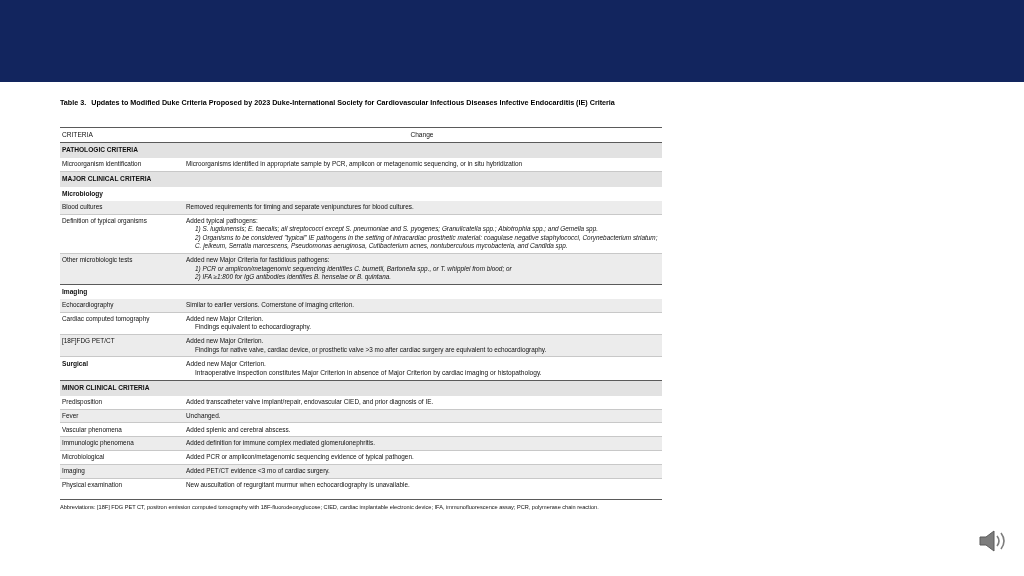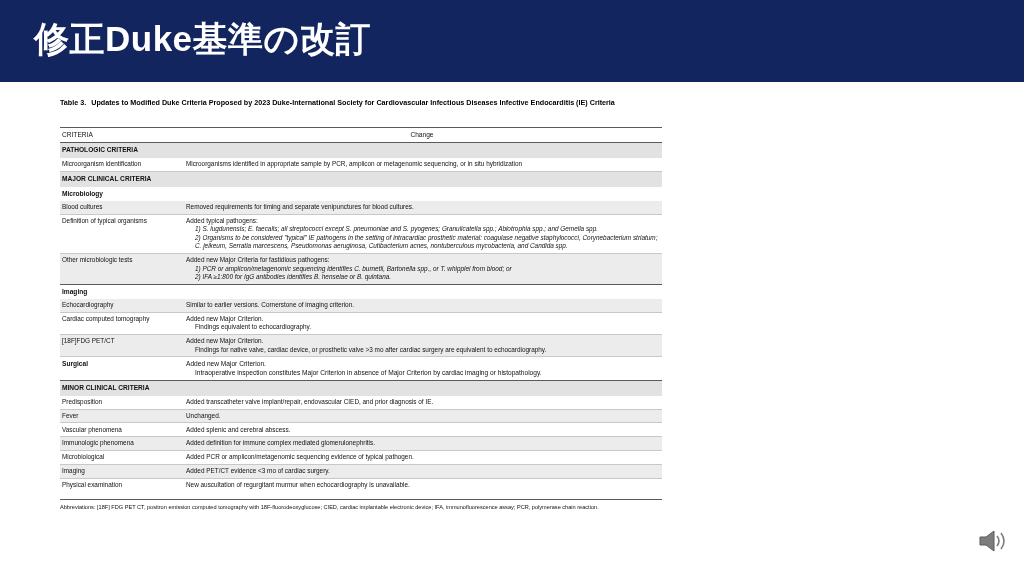--- a/index.html
+++ b/index.html
@@ -121,21 +121,20 @@
     width: 34px;
     height: 26px;
   }
 </style>
 </head>
 <body>
 
 <div class="slide">
 
   <div class="header-band"></div>
-  <div class="header-title">修正Duke基準の改訂</div>
 
   <div class="figure">
 
     <div class="fig-caption">
       <span class="capnum">Table 3.</span><span>Updates to Modified Duke Criteria Proposed by 2023 Duke-International Society for Cardiovascular Infectious Diseases Infective Endocarditis (IE) Criteria</span>
     </div>
 
     <table class="duke">
       <tbody>
         <tr class="head">

